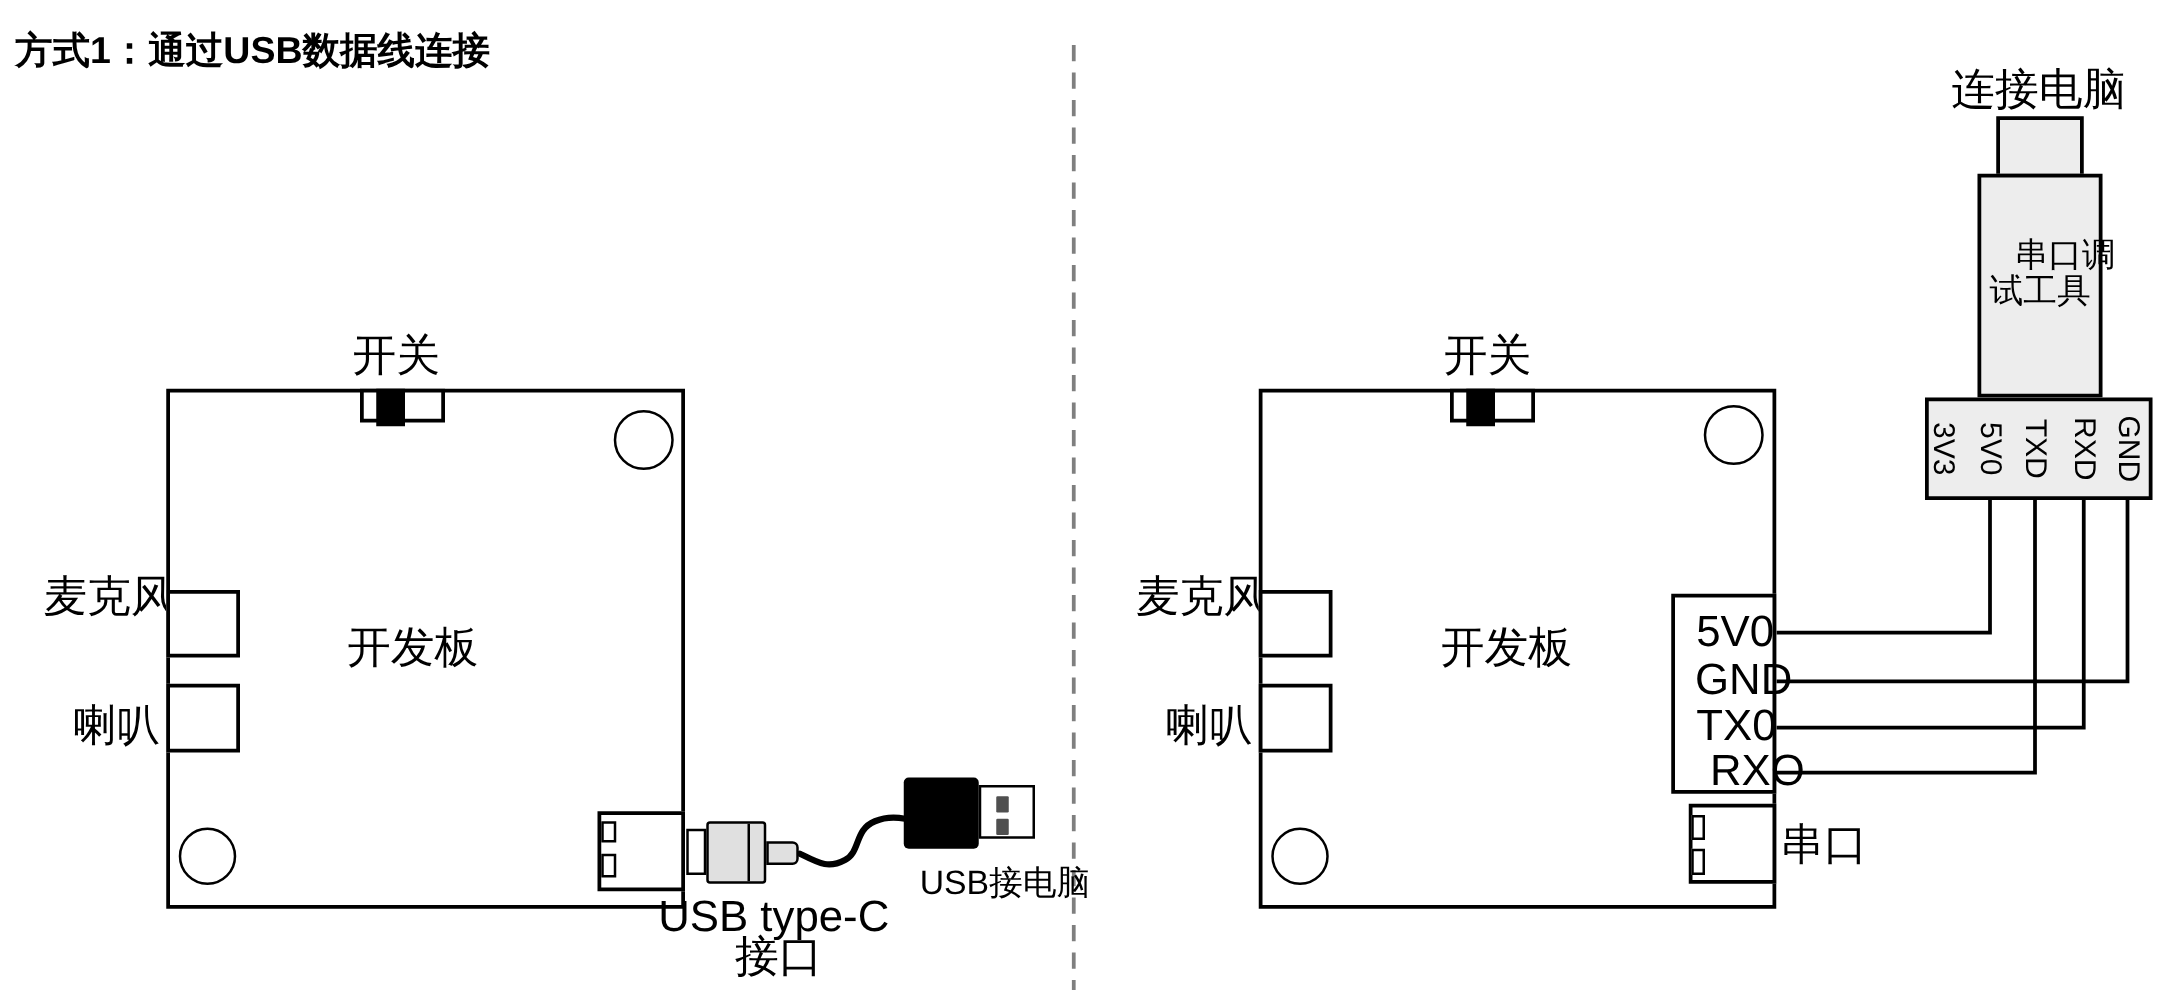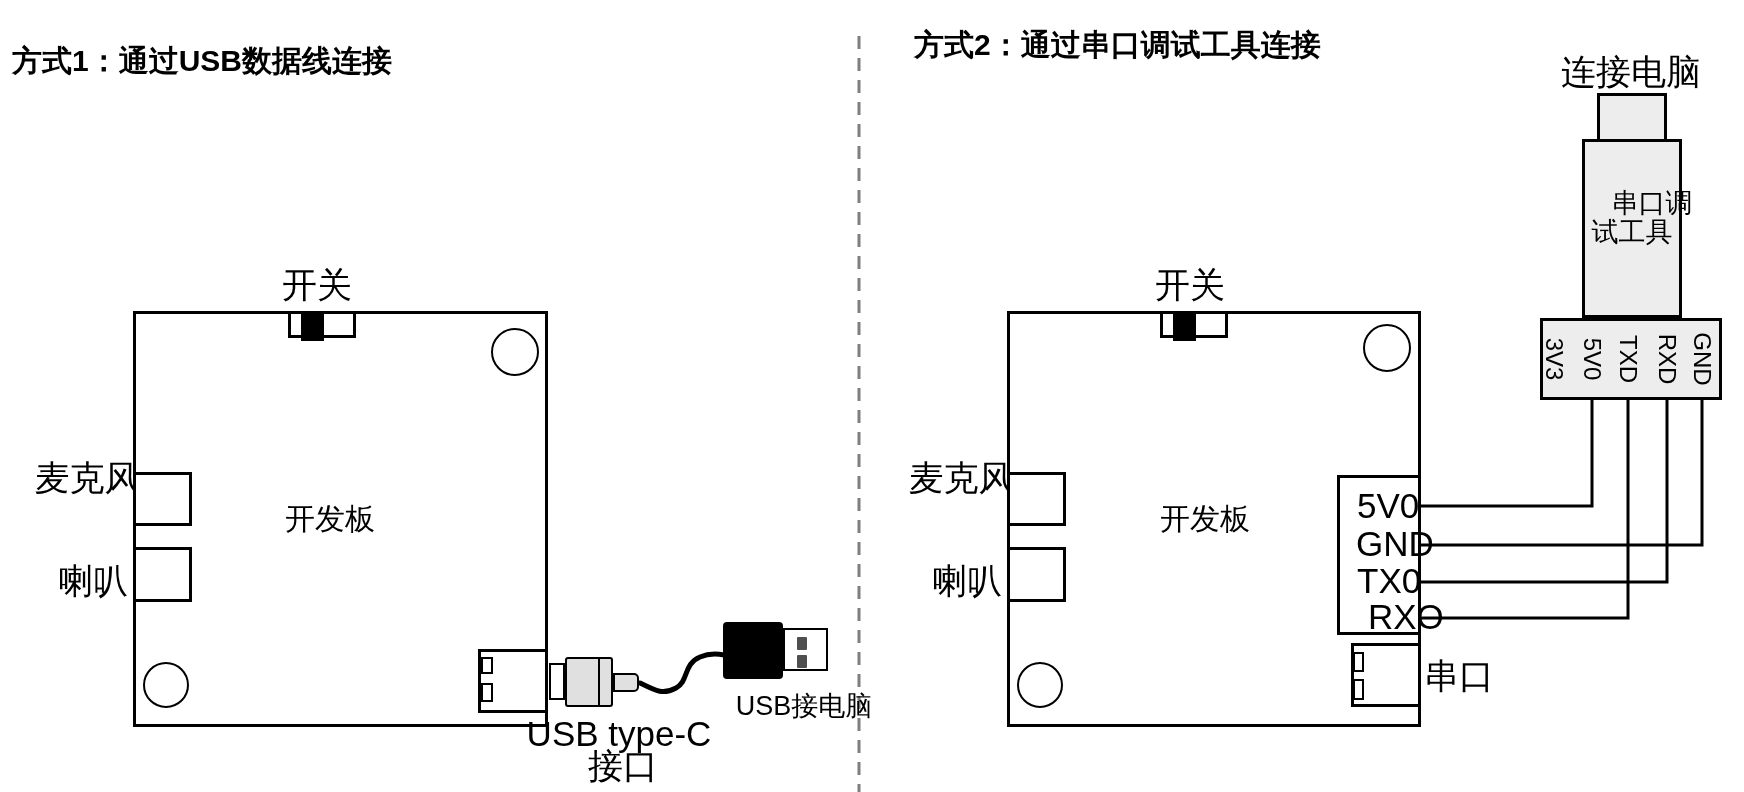--- a/index.html
+++ b/index.html
@@ -9,38 +9,38 @@
   }
   .rect  { position:absolute; box-sizing:border-box; border:3px solid #000; background:#fff; }
   .fillb { position:absolute; box-sizing:border-box; background:#000; }
   .gray  { background:#ededed; }
   .cgray { background:#e0e0e0; }
   .circle{ position:absolute; box-sizing:border-box; border:2px solid #000; border-radius:50%; background:#fff; }
   .lbl   { position:absolute; transform:translate(-50%,-50%); white-space:nowrap; line-height:1.15; }
   .lbl-l { position:absolute; transform:translateY(-50%); white-space:nowrap; line-height:1.15; }
   .title { position:absolute; font-weight:700; font-size:30px; white-space:nowrap; line-height:1.1; }
   .rot   { position:absolute; transform:translate(-50%,-50%) rotate(90deg); white-space:nowrap; font-size:24px; line-height:1; }
-  .f26 { font-size:35px; } .f27 { font-size:27px; } .f29 { font-size:30px; }
+  .f26 { font-size:35px; } .f27 { font-size:27px; } .f29 { font-size:35px; }
   svg { position:absolute; left:0; top:0; }
 </style>
 </head>
 <body>
 
 <div id="canvas">
 
   <svg width="1744" height="792" viewBox="0 0 1744 792">
     <line x1="859" y1="36" x2="859" y2="792" stroke="#7f7f7f" stroke-width="3" stroke-dasharray="13 9"></line>
     <path d="M640 683 C656 691 663 695 676 688 C689 681 683 664 700 657 C707 654 714 653 724 655" fill="none" stroke="#000" stroke-width="5" stroke-linecap="round"></path>
     <path d="M1421 506 H1592 V400" fill="none" stroke="#000" stroke-width="3"></path>
     <path d="M1421 545 H1702 V400" fill="none" stroke="#000" stroke-width="3"></path>
     <path d="M1421 582 H1667 V400" fill="none" stroke="#000" stroke-width="3"></path>
     <path d="M1421 618 H1628 V400" fill="none" stroke="#000" stroke-width="3"></path>
   </svg>
 
-  <div class="title" style="left:12px; top:44px;">方式1：通过USB数据线连接</div>
+  <div class="title" style="left:12px; top:24px;">方式1：通过USB数据线连接</div>
 
   <div class="rect" style="left:133px; top:311px; width:415px; height:416px;"></div>
   <div class="lbl f29" style="left:330px; top:519px;">开发板</div>
 
   <div class="lbl f26" style="left:317px; top:285px;">开关</div>
   <div class="rect" style="left:288px; top:311px; width:68px; height:27px;"></div>
   <div class="fillb" style="left:301px; top:311px; width:23px; height:30px;"></div>
 
   <div class="circle" style="left:491px; top:328px; width:48px; height:48px;"></div>
   <div class="circle" style="left:143px; top:662px; width:46px; height:46px;"></div>
@@ -63,21 +63,20 @@
   <div class="rect" style="left:783px; top:628px; width:45px; height:43px; border-width:2px;">
     <div style="position:absolute; left:12px; top:7px; width:10px; height:13px; background:#4f4f4f; border-radius:1px;"></div>
     <div style="position:absolute; left:12px; top:25px; width:10px; height:13px; background:#4f4f4f; border-radius:1px;"></div>
   </div>
   <div class="fillb" style="left:723px; top:622px; width:60px; height:57px; border-radius:4px;"></div>
 
   <div class="lbl f26" style="left:619px; top:734px;">USB type-C</div>
   <div class="lbl f26" style="left:623px; top:766px;">接口</div>
   <div class="lbl f27" style="left:781px; top:707px;margin-left:23px;">USB接电脑</div>
 
-  <div class="title" style="left:914px; top:28px;">方式2：通过串口调试工具连接</div>
 
   <div class="rect" style="left:1007px; top:311px; width:414px; height:416px;"></div>
   <div class="lbl f29" style="left:1205px; top:519px;">开发板</div>
 
   <div class="lbl f26" style="left:1190px; top:285px;">开关</div>
   <div class="rect" style="left:1160px; top:311px; width:68px; height:27px;"></div>
   <div class="fillb" style="left:1173px; top:311px; width:23px; height:30px;"></div>
 
   <div class="circle" style="left:1363px; top:324px; width:48px; height:48px;"></div>
   <div class="circle" style="left:1017px; top:662px; width:46px; height:46px;"></div>

